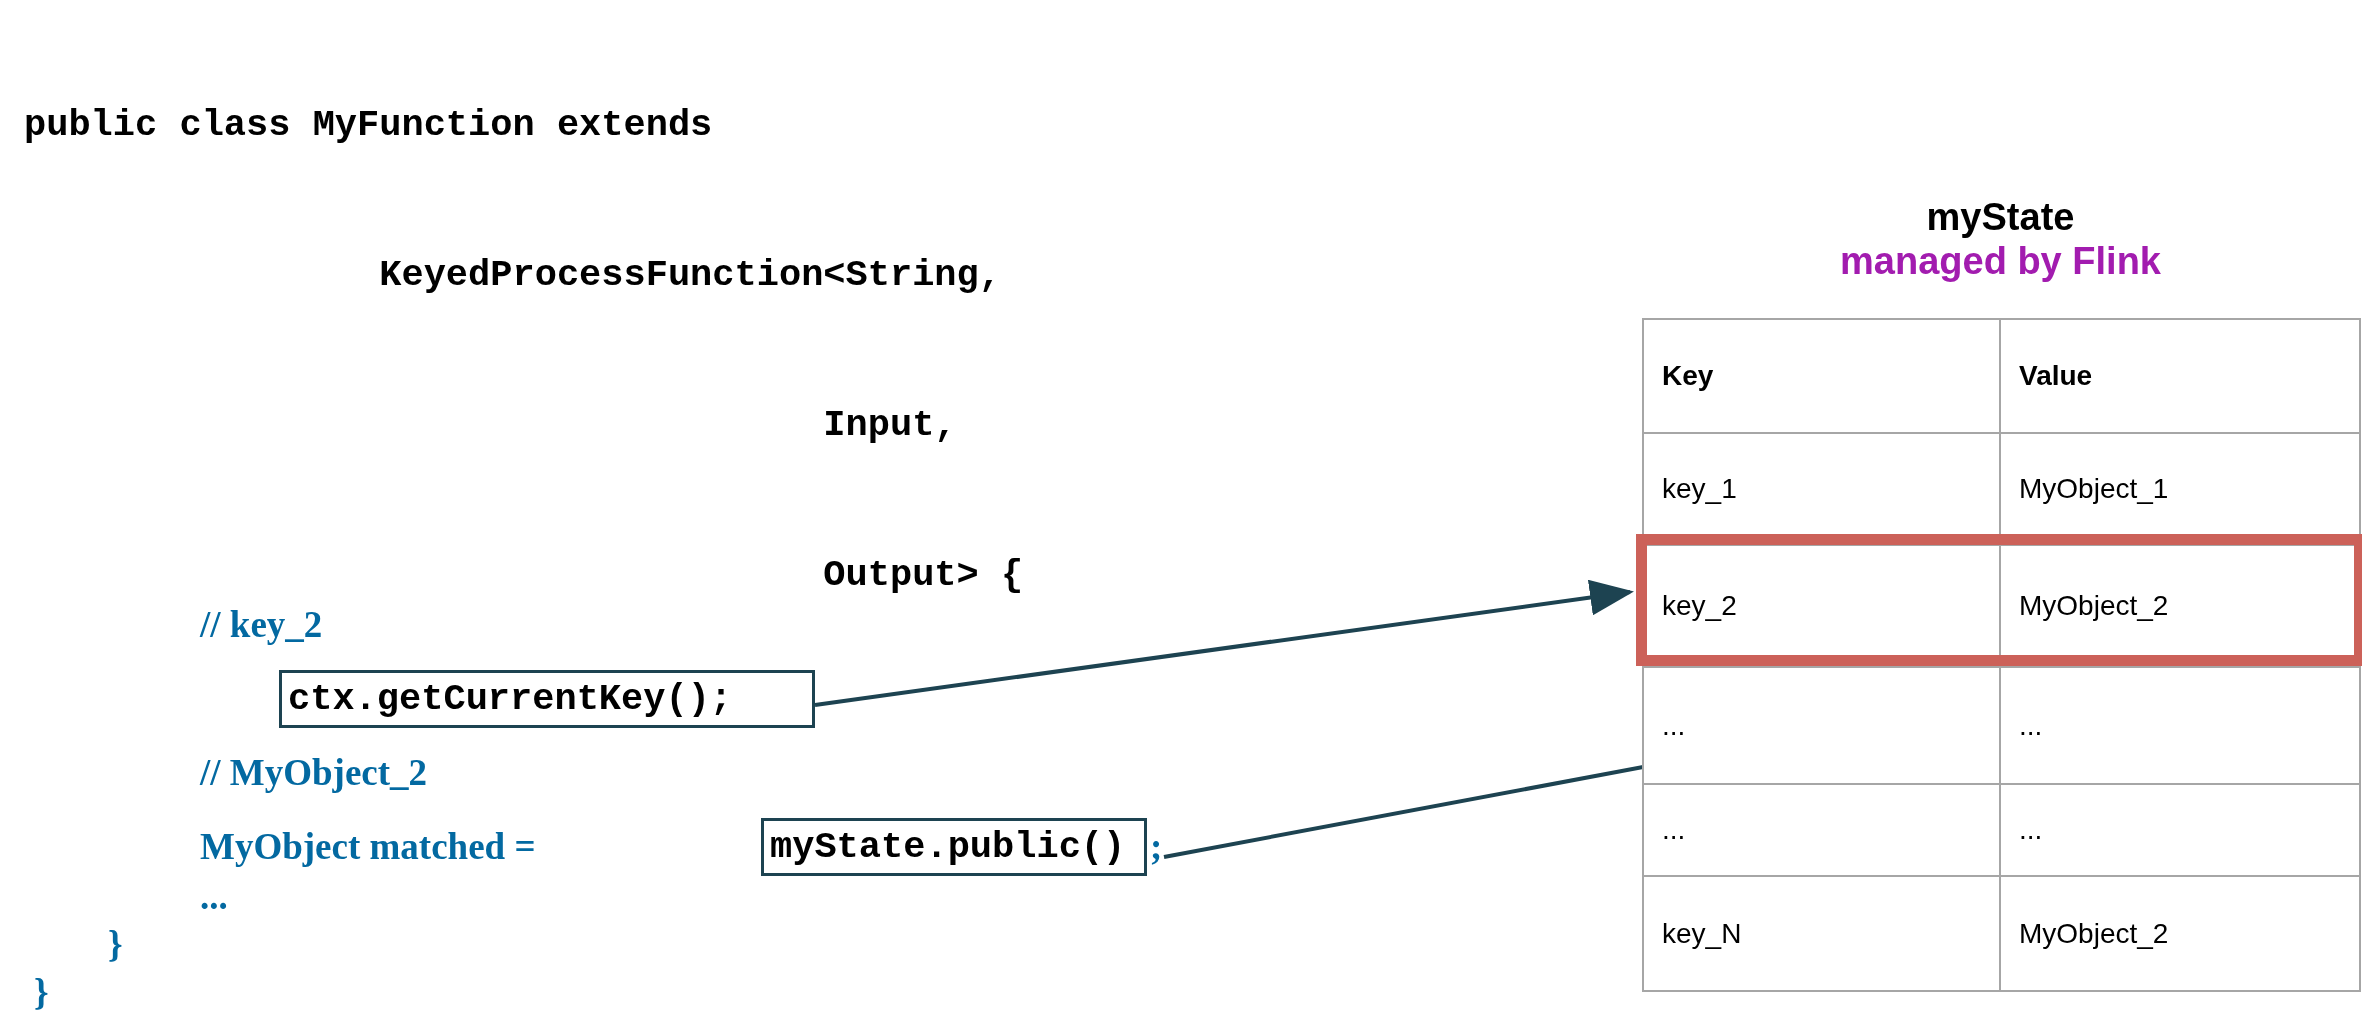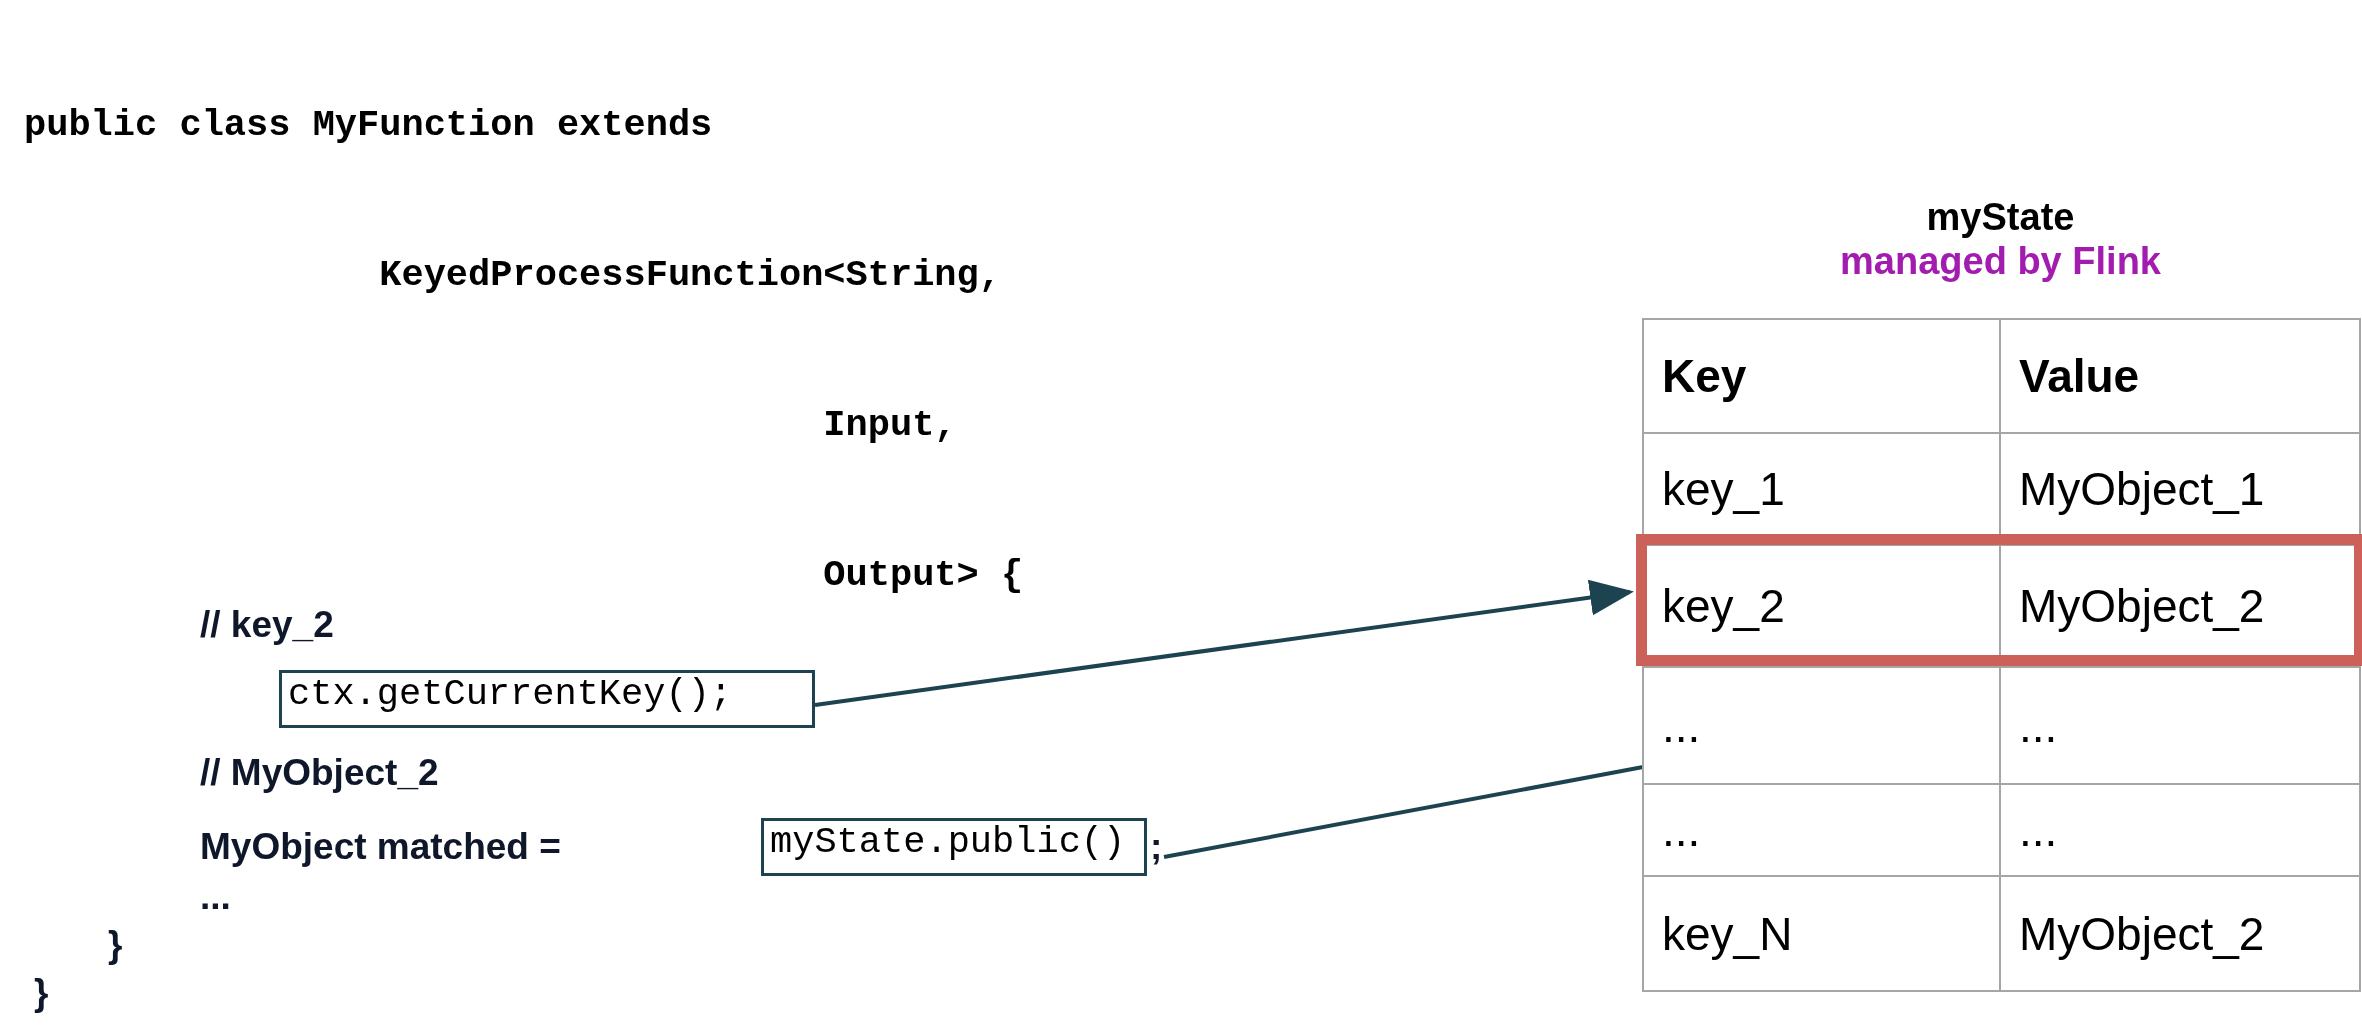--- a/index.html
+++ b/index.html
@@ -12,49 +12,49 @@
   .code{position:absolute;left:0;top:0;width:1560px;
         font-family:"Liberation Mono","DejaVu Sans Mono",monospace;
         font-weight:700;font-size:37px;line-height:50px;color:#000;
         white-space:pre;}
   .code .ln{display:block;height:50px;white-space:pre;}
 
   
   .codebox{position:absolute;box-sizing:border-box;
            border:3px solid #1d4351;background:#ffffff;
            font-family:"Liberation Mono","DejaVu Sans Mono",monospace;
-           font-weight:400;font-size:37px;color:#000;
-           display:flex;align-items:flex-start;white-space:pre;}
+           font-weight:700;font-size:37px;color:#000;
+           display:flex;align-items:center;white-space:pre;}
   #box-ctx{left:255px;top:670px;width:536px;height:58px;padding-left:6px;}
   #box-state{left:737px;top:818px;width:386px;height:58px;padding-left:6px;}
 
   
-  .frag{position:absolute;white-space:pre;color:#0f172a;
-        font-family:Liberation Sans, sans-serif;
+  .frag{position:absolute;white-space:pre;color:#0369a1;
+        font-family:Liberation Serif, serif;
         font-weight:700;font-size:37px;line-height:50px;}
 
   
   #arrows{position:absolute;left:0;top:0;width:2362px;height:1032px;
           pointer-events:none;}
 
   
   #tbl-title{position:absolute;left:1618px;top:196px;width:717px;
              text-align:center;}
   #tbl-title .t-mono{display:block;font-family:Liberation Sans, sans-serif;
                      font-weight:700;font-size:38px;line-height:42px;color:#000;}
   #tbl-title .t-sans{display:block;font-family:"Liberation Sans",sans-serif;
                      font-weight:700;font-size:38px;line-height:46px;color:#a21caf;}
 
   #state-table{position:absolute;left:1618px;top:318px;
                width:717px;height:660px;}
   #state-table table{border-collapse:collapse;width:717px;height:660px;
                      table-layout:fixed;}
   #state-table td{border:2px solid #a6a6a6;padding:0 18px;
                   font-family:"Liberation Sans",sans-serif;
-                  font-size:46px;color:#000;vertical-align:middle;
+                  font-size:28px;color:#000;vertical-align:middle;
                   background:#fff;}
   #state-table td.hd{font-weight:700;}
   #state-table col.c1{width:357px;}
   #state-table col.c2{width:360px;}
   #state-table tr.r-head td{height:112px;}
   #state-table tr.r0 td{height:110px;}
   #state-table tr.r1 td{height:120px;}
   #state-table tr.r2 td{height:115px;}
   #state-table tr.r3 td{height:90px;}
   #state-table tr.r4 td{height:113px;}

